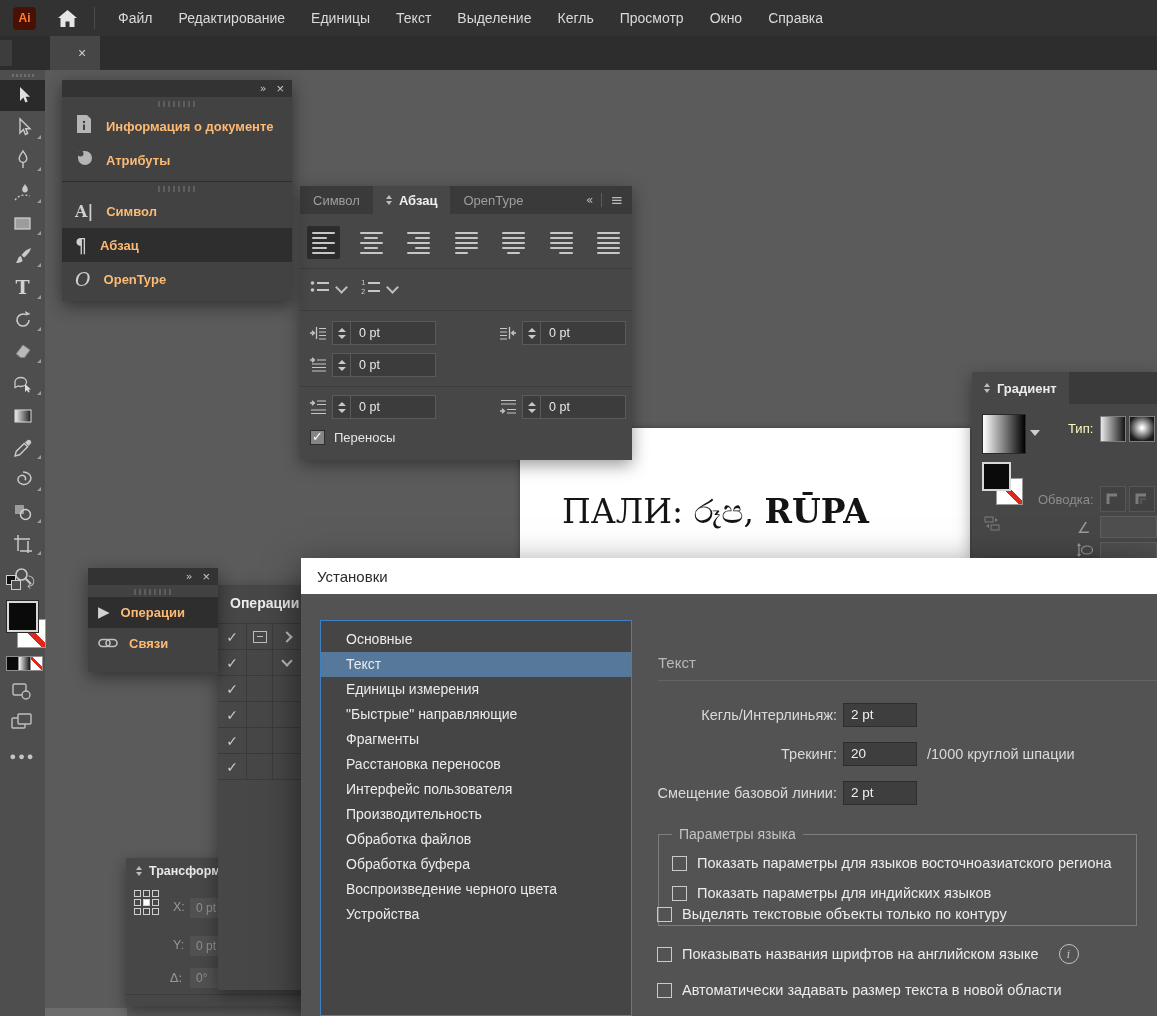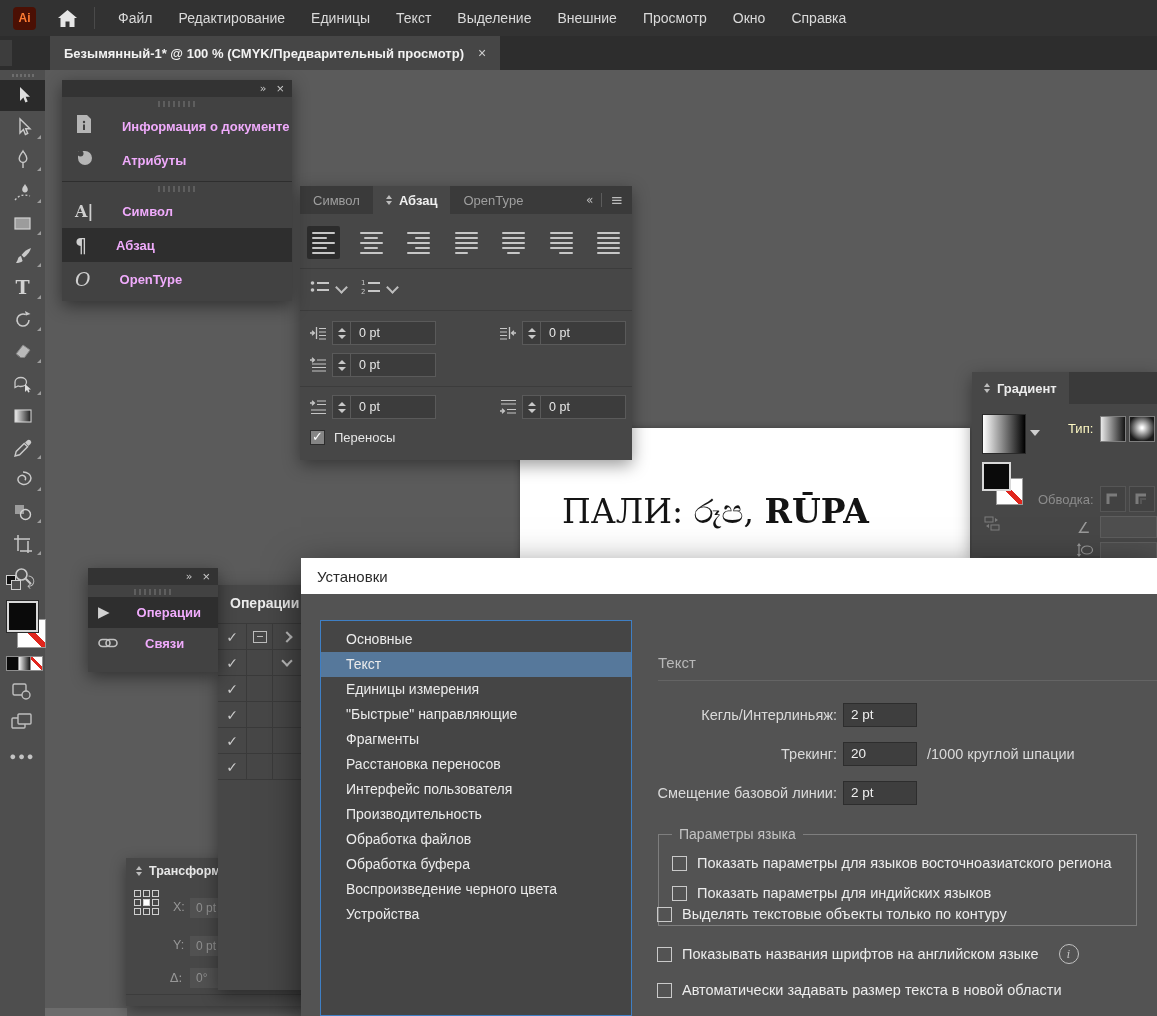--- a/index.html
+++ b/index.html
@@ -78,21 +78,21 @@
         background-size:100% 2px;background-repeat:repeat-y;}
   .tab-caret{display:inline-flex;flex-direction:column;gap:2px;margin-right:7px;}
   .tab-caret b{display:block;width:0;height:0;border-left:3.5px solid transparent;border-right:3.5px solid transparent;}
   .tab-caret b.u{border-bottom:4px solid #bdbdbd;}
   .tab-caret b.d{border-top:4px solid #bdbdbd;}
 
   
   .libpanel{position:absolute;left:62px;top:80px;width:230px;height:221px;background:#424242;
             box-shadow:0 5px 16px rgba(0,0,0,.45);z-index:24;}
   .lib-row{display:flex;align-items:center;height:34px;padding-left:13px;gap:13px;}
-  .lib-row .lbl{color:#f0abfc;font-size:13px;font-weight:bold;margin-left:16px;}
+  .lib-row .lbl{color:#fdba74;font-size:13px;font-weight:bold;}
   .lib-row.sel{background:#2e2e2e;}
   .lib-div{height:1px;background:#2e2e2e;margin-top:4px;}
   .gl-sym{color:#cfcfcf;font-size:16px;font-weight:bold;font-family:"DejaVu Serif",serif;}
   .gl-par{color:#cfcfcf;font-size:19px;font-family:"DejaVu Sans",sans-serif;}
   .gl-ot{color:#cfcfcf;font-size:19px;font-style:italic;font-family:"DejaVu Serif",serif;}
 
   
   .parpanel{position:absolute;left:300px;top:186px;width:332px;height:274px;background:#474747;
             box-shadow:0 5px 16px rgba(0,0,0,.4);z-index:15;}
   .par-tabs{height:28px;background:#3a3a3a;display:flex;align-items:stretch;}
@@ -235,30 +235,29 @@
       <svg width="19" height="17" viewBox="0 0 19 17">
           <path d="M9.5 0 0 8h2.5v9h5v-5.5h4V17h5V8H19z" fill="#e6e6e6"></path>
         </svg>
     </div>
     <div class="mb-sep"></div>
     <div class="menu-item">Файл</div>
     <div class="menu-item">Редактирование</div>
     <div class="menu-item">Единицы</div>
     <div class="menu-item">Текст</div>
     <div class="menu-item">Выделение</div>
-    <div class="menu-item">Внешние</div>
+    <div class="menu-item">Кегль</div>
     <div class="menu-item">Просмотр</div>
     <div class="menu-item">Окно</div>
     <div class="menu-item">Справка</div>
   </header>
 
   <div class="tabbar">
     <div class="dock-strip"></div>
     <div class="doc-tab">
-      <span class="t">Безымянный-1* @ 100 % (CMYK/Предварительный просмотр)</span>
       <span class="x">×</span>
     </div>
   </div>
 
   <div class="pasteboard"></div>
   <div class="pb-strip"></div>
   <div class="artboard"></div>
   <div class="canvas-text"><span>ПАЛИ: </span><span>රූප</span><span>, </span><span class="bold">RŪPA</span></div>
 
   <div class="toolbar">

